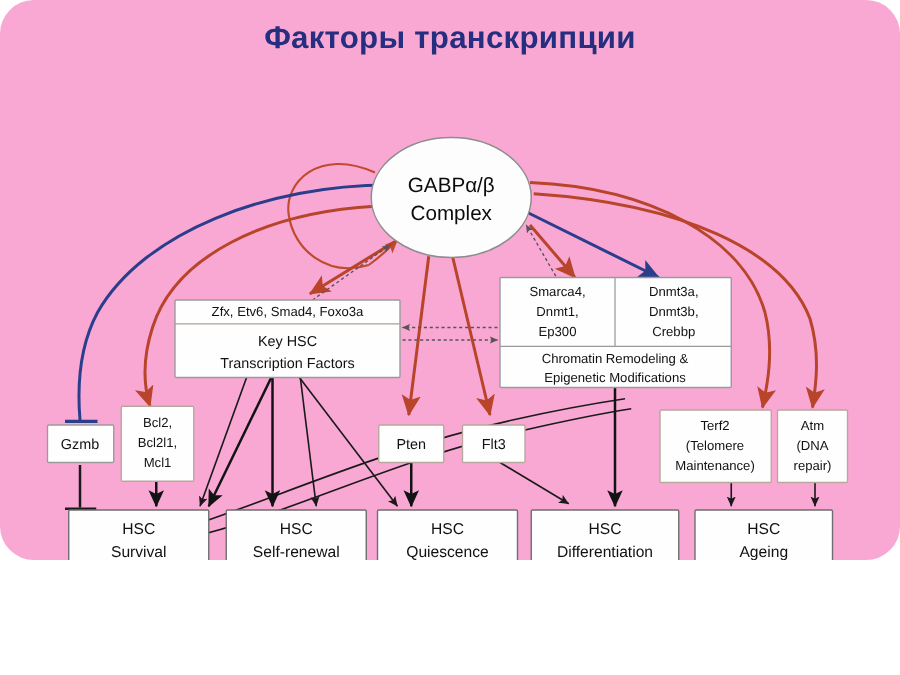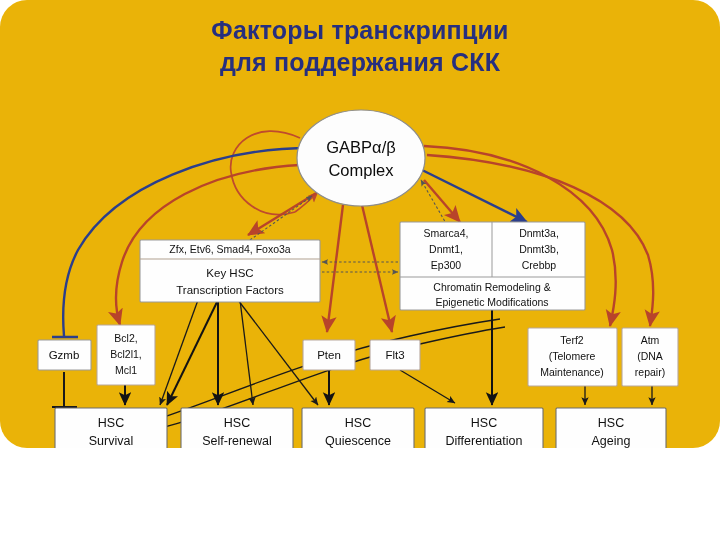--- a/index.html
+++ b/index.html
@@ -4,21 +4,21 @@
 <style>
   html, body {
     margin: 0;
     padding: 0;
     background: #ffffff;
   }
   #page {
     position: relative;
     width: 720px;
     height: 448px;
-    background: #eab308;
+    background: #f9a8d4;
     overflow: hidden;
     font-family: "Liberation Sans", sans-serif;
     border-radius: 27px;
   }
   #title {
     position: absolute;
     left: 0;
     top: 14px;
     width: 720px;
     text-align: center;
@@ -73,21 +73,20 @@
   .bar-blue { stroke: #2b3e8c; stroke-width: 2.6; }
   .bar-black { stroke: #1a1a1a; stroke-width: 2.0; }
 </style>
 </head>
 <body>
 
 <div id="page">
 
   <div id="title">
     <span class="line">Факторы транскрипции</span>
-    <span class="line">для поддержания СКК</span>
   </div>
 
   <svg id="diagram" viewBox="0 0 720 540">
     <defs>
       <marker id="ahRed" markerWidth="9" markerHeight="9" refX="6.6" refY="3.2" orient="auto">
         <path d="M0,0 L7,3.2 L0,6.4 L1.6,3.2 Z" fill="#b8442a"></path>
       </marker>
       <marker id="ahRedS" markerWidth="8" markerHeight="8" refX="6.2" refY="2.8" orient="auto">
         <path d="M0,0 L6.4,2.8 L0,5.6 L1.5,2.8 Z" fill="#bf4a2d"></path>
       </marker>

